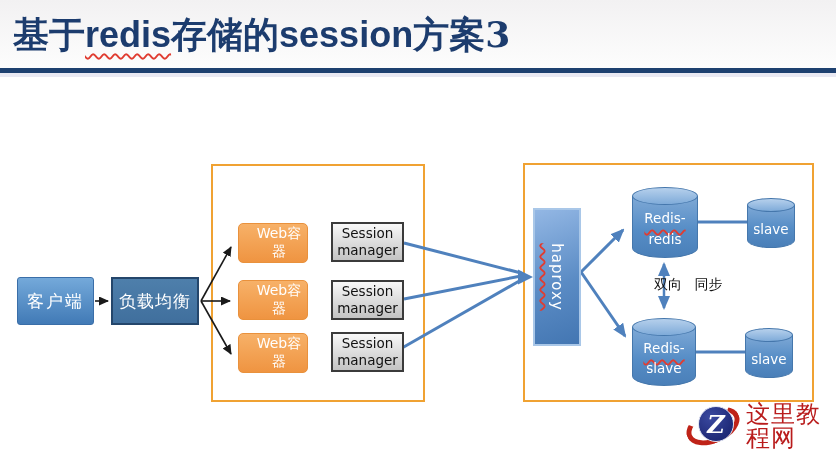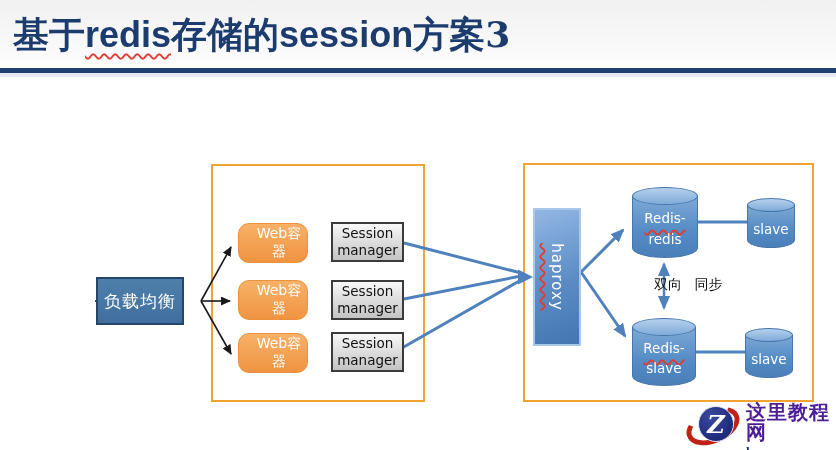--- a/index.html
+++ b/index.html
@@ -19,27 +19,27 @@
   .rule-navy{position:absolute;left:0;top:68px;width:836px;height:5px;background:#1e4170;}
   .rule-lite{position:absolute;left:0;top:73px;width:836px;height:4px;background:#e9e9f3;}
 
   
   .node{position:absolute;display:flex;align-items:center;justify-content:center;
         box-sizing:border-box;text-align:center;z-index:3;}
   .client{left:17px;top:277px;width:77px;height:48px;border-radius:3px;
           background:linear-gradient(#74a9da,#functional 100%);
           background:linear-gradient(#74a9da,#417ab6);
           border:1px solid #3a6ea8;color:#fff;font-size:17px;letter-spacing:2px;}
-  .lb{left:96px;top:277px;width:88px;height:48px;
+  .lb{left:111px;top:277px;width:88px;height:48px;
       background:linear-gradient(#4e7fab,#406f9d);border:2px solid #24466b;
       color:#fff;font-size:17px;letter-spacing:1px;}
   .group{position:absolute;border:2px solid #f0a232;background:transparent;z-index:1;}
   .group1{left:211px;top:164px;width:210px;height:234px;}
   .group2{left:523px;top:163px;width:287px;height:235px;}
-  .web{left:238px;width:70px;height:40px;border-radius:11px;
+  .web{left:238px;width:70px;height:40px;border-radius:5px;
        background:linear-gradient(#f7b168,#ef9441);border:1px solid #e9913c;
        color:#fff;font-size:14px;padding-left:12px;}
   .web1{top:223px;} .web2{top:280px;} .web3{top:333px;}
   .sess{left:331px;width:73px;height:40px;flex-direction:column;line-height:1.25;
         background:linear-gradient(#f8f8f8,#c3c3c3);border:2px solid #3b3b3b;
         color:#111;font-size:13.5px;}
   .sess1{top:222px;} .sess2{top:280px;} .sess3{top:332px;}
   .haproxy{left:533px;top:208px;width:48px;height:138px;
            background:linear-gradient(160deg,#93b7e4 0%,#5b8cc5 55%,#4376b2 100%);
            border:2px solid #a9c7e8;color:#fff;}
@@ -75,21 +75,21 @@
   .orbit{position:absolute;left:1px;top:9px;width:56px;height:34px;border-radius:50%;
          border:5px solid #bf2318;border-top-color:transparent;
          transform:rotate(-24deg);box-sizing:border-box;}
   .badge{position:absolute;left:14px;top:6px;width:36px;height:36px;border-radius:50%;
          background:radial-gradient(circle at 35% 30%,#3a49a0,#1f2a78 70%);
          border:1px solid #dfe3f2;box-sizing:border-box;
          display:flex;align-items:center;justify-content:center;
          color:#fff;font-family:"DejaVu Serif","Liberation Serif",serif;
          font-weight:bold;font-style:italic;font-size:24px;}
   .logo-txt{position:absolute;left:62px;top:2px;line-height:1;}
-  .brand{font-size:20px;font-weight:bold;color:#4c1d95;letter-spacing:1px;
+  .brand{font-size:24px;font-weight:normal;color:#b91c1c;letter-spacing:1px;
          font-family:"DejaVu Serif","Liberation Serif",serif;}
   .domain{margin-top:3px;font-size:13px;font-weight:bold;color:#1a2a66;
           font-family:"Liberation Serif","DejaVu Serif",serif;}
 </style>
 </head>
 <body>
 
 <div class="slide">
 
   <div class="hdr">
@@ -124,20 +124,23 @@
 
     <line x1="581" y1="272" x2="623" y2="230" stroke="#4f81bd" stroke-width="3" marker-end="url(#abl)"></line>
     <line x1="581" y1="272" x2="625" y2="336" stroke="#4f81bd" stroke-width="3" marker-end="url(#abl)"></line>
 
     <line x1="698" y1="222" x2="748" y2="222" stroke="#4f81bd" stroke-width="3"></line>
     <line x1="696" y1="352" x2="746" y2="352" stroke="#4f81bd" stroke-width="3"></line>
 
     <line x1="664" y1="264" x2="664" y2="308" stroke="#4f81bd" stroke-width="2.5" marker-start="url(#abl)" marker-end="url(#abl)"></line>
   </svg>
 
+  <div class="node client">
+    <span>客户端</span>
+  </div>
   <div class="node lb">
     <span>负载均衡</span>
   </div>
 
   <div class="node web web1">
     <span>Web容器</span>
   </div>
   <div class="node web web2">
     <span>Web容器</span>
   </div>

